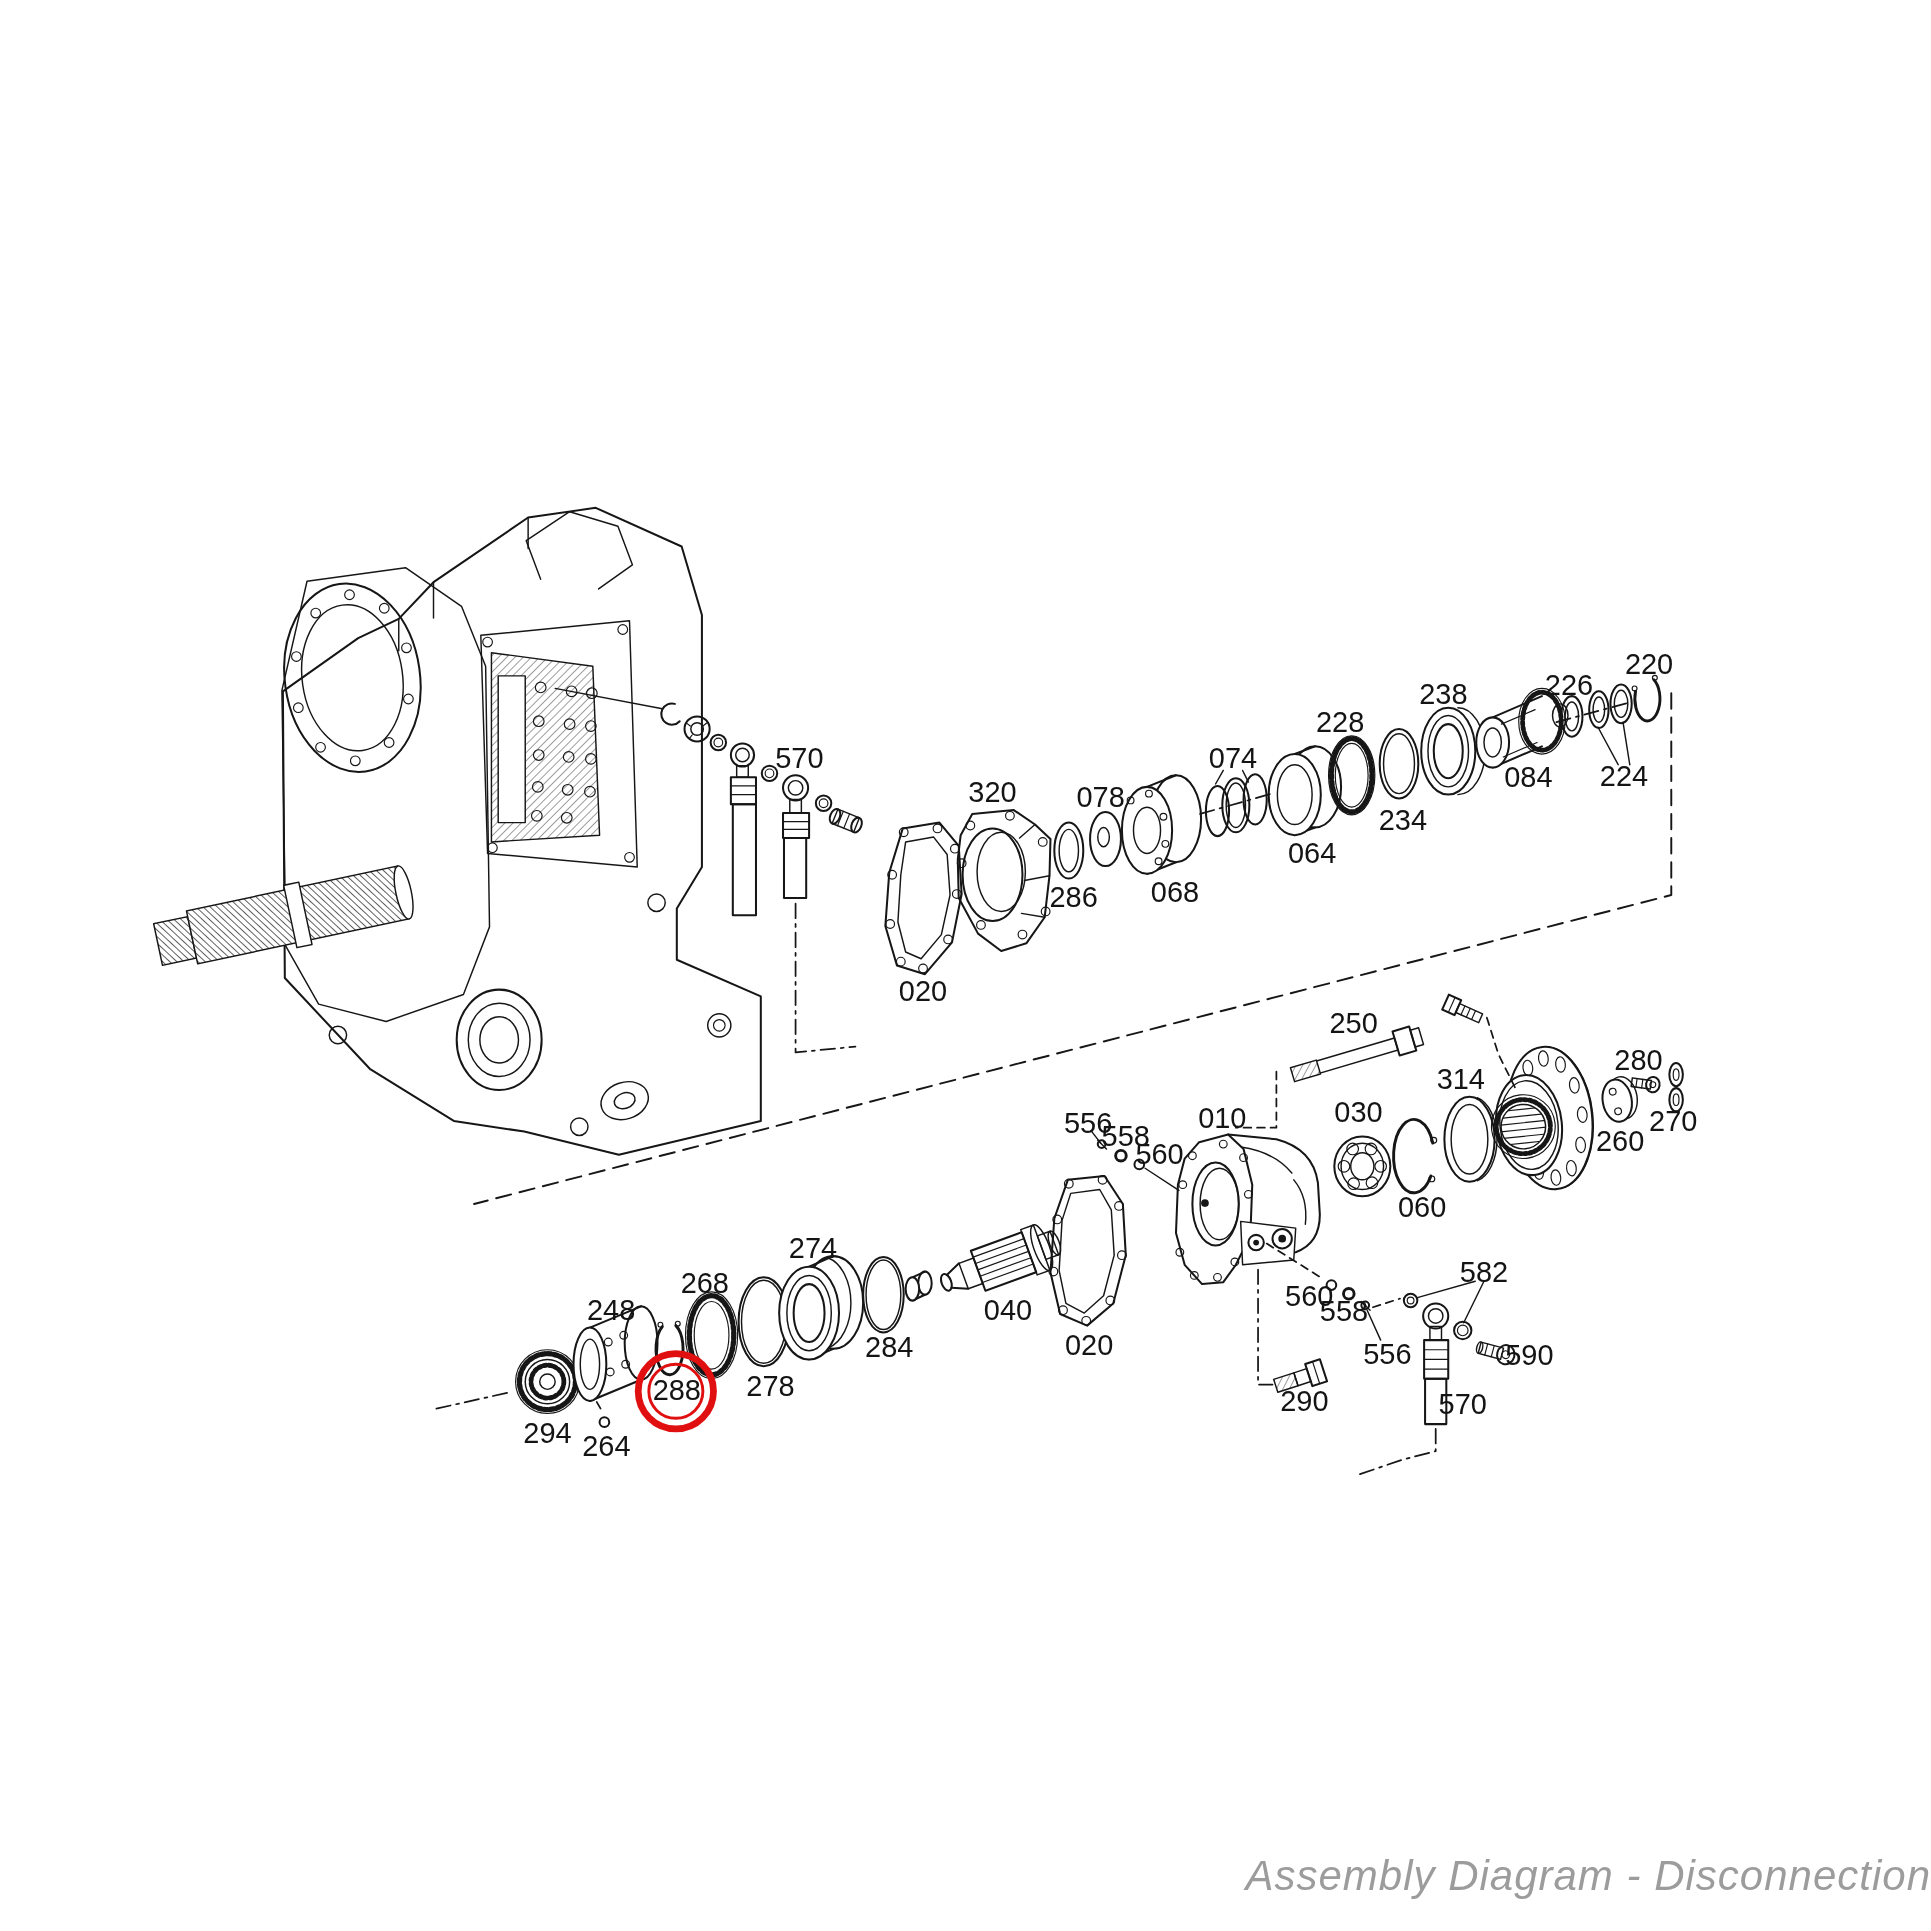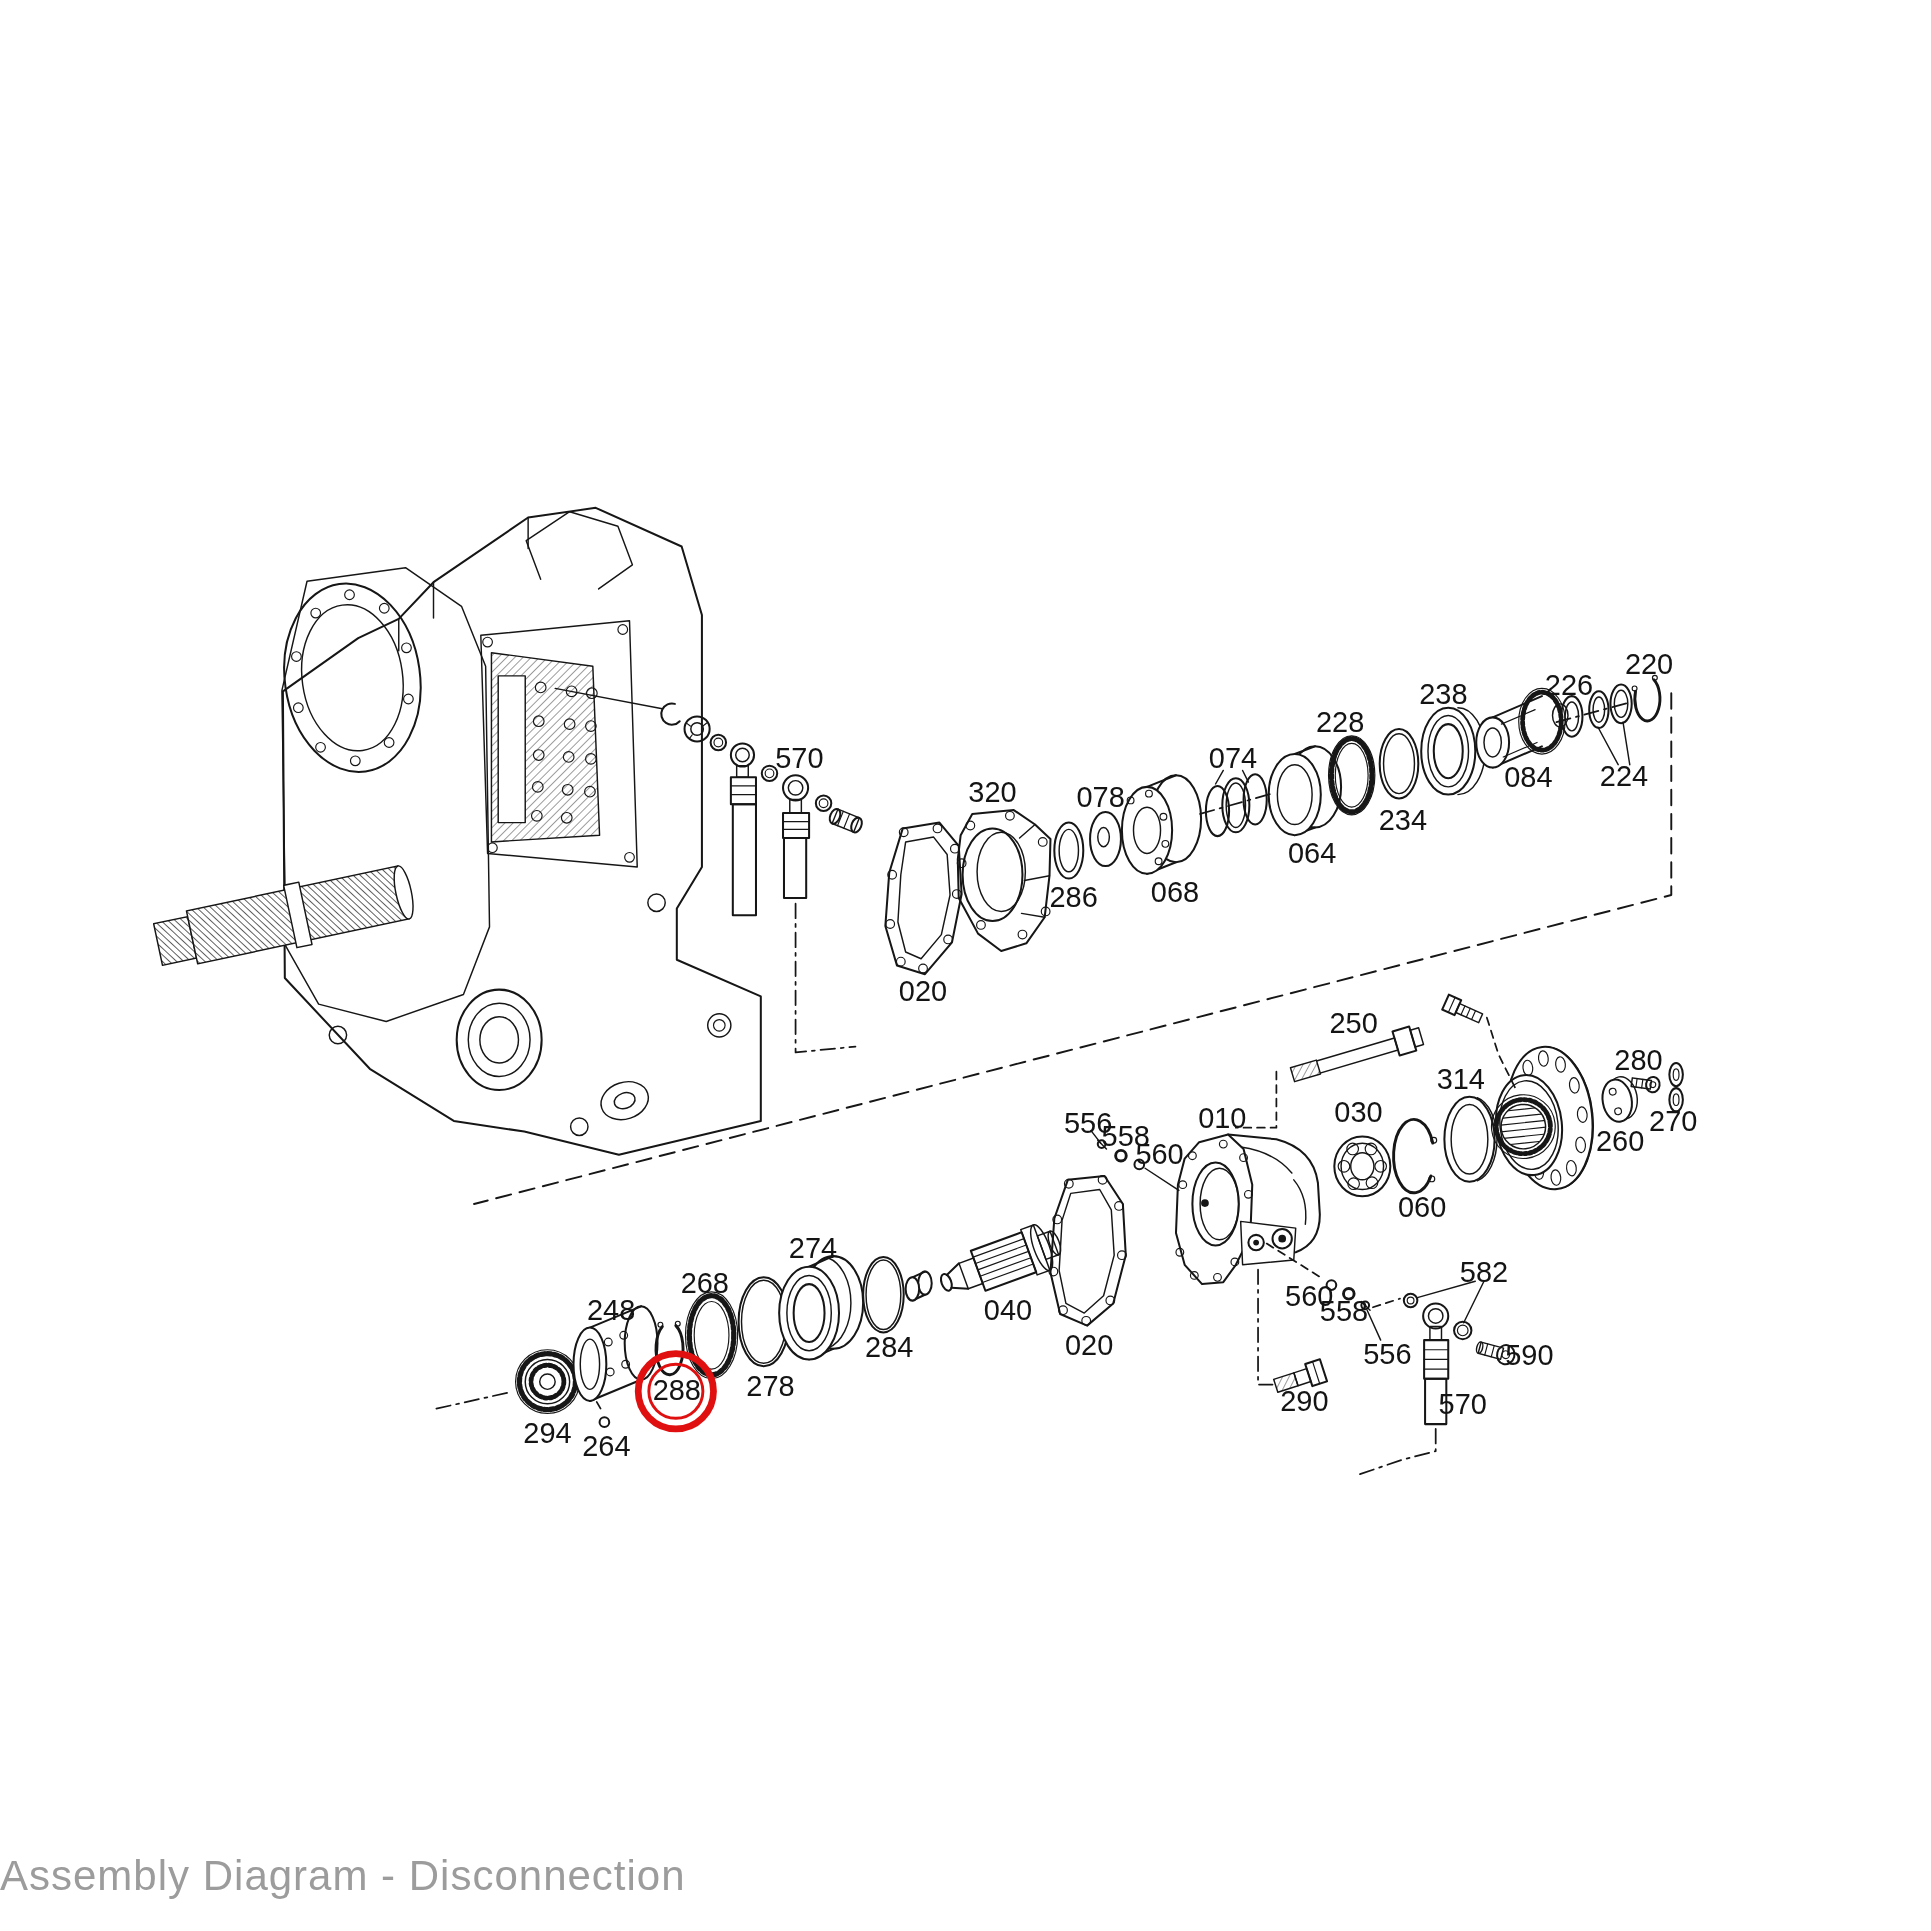--- a/index.html
+++ b/index.html
@@ -16,22 +16,22 @@
   .serr{stroke-width:5.5;stroke-dasharray:3.5 3;}
   .spline{stroke-width:5;stroke-dasharray:2.8 2.6;}
   .dash{stroke-dasharray:16 9;stroke-width:2;}
   .dashdot{stroke-dasharray:15 6 3 6;stroke-width:1.8;}
   .sdash{stroke-dasharray:8 6;stroke-width:1.8;}
   .ldr{stroke-width:1.5;}
   .wfill{fill:#ffffff;}
   .dot{fill:var(--line);stroke:none;}
   .part-label{font:30px "Liberation Sans", sans-serif;fill:var(--label);
               text-anchor:middle;dominant-baseline:central;stroke:none;}
-  .caption{position:absolute;left:0;right:0;top:1852px;text-align:left;
-           font-size:42px;color:var(--caption);letter-spacing:1px;}
+  .caption{position:absolute;left:0;right:0;top:1852px;text-align:right;
+           font-size:42px;color:var(--caption);letter-spacing:1px;font-style:italic;}
 </style>
 </head>
 <body>
 
 <div class="stage">
 <svg width="1931" height="1931" viewBox="0 0 2000 2000">
   <defs>
     <pattern id="hatchA" patternUnits="userSpaceOnUse" width="6" height="6" patternTransform="rotate(45)">
       <rect width="6" height="6" fill="#ffffff"></rect>
           <line x1="0" y1="0" x2="0" y2="6" stroke="#555" stroke-width="1.2"></line>

